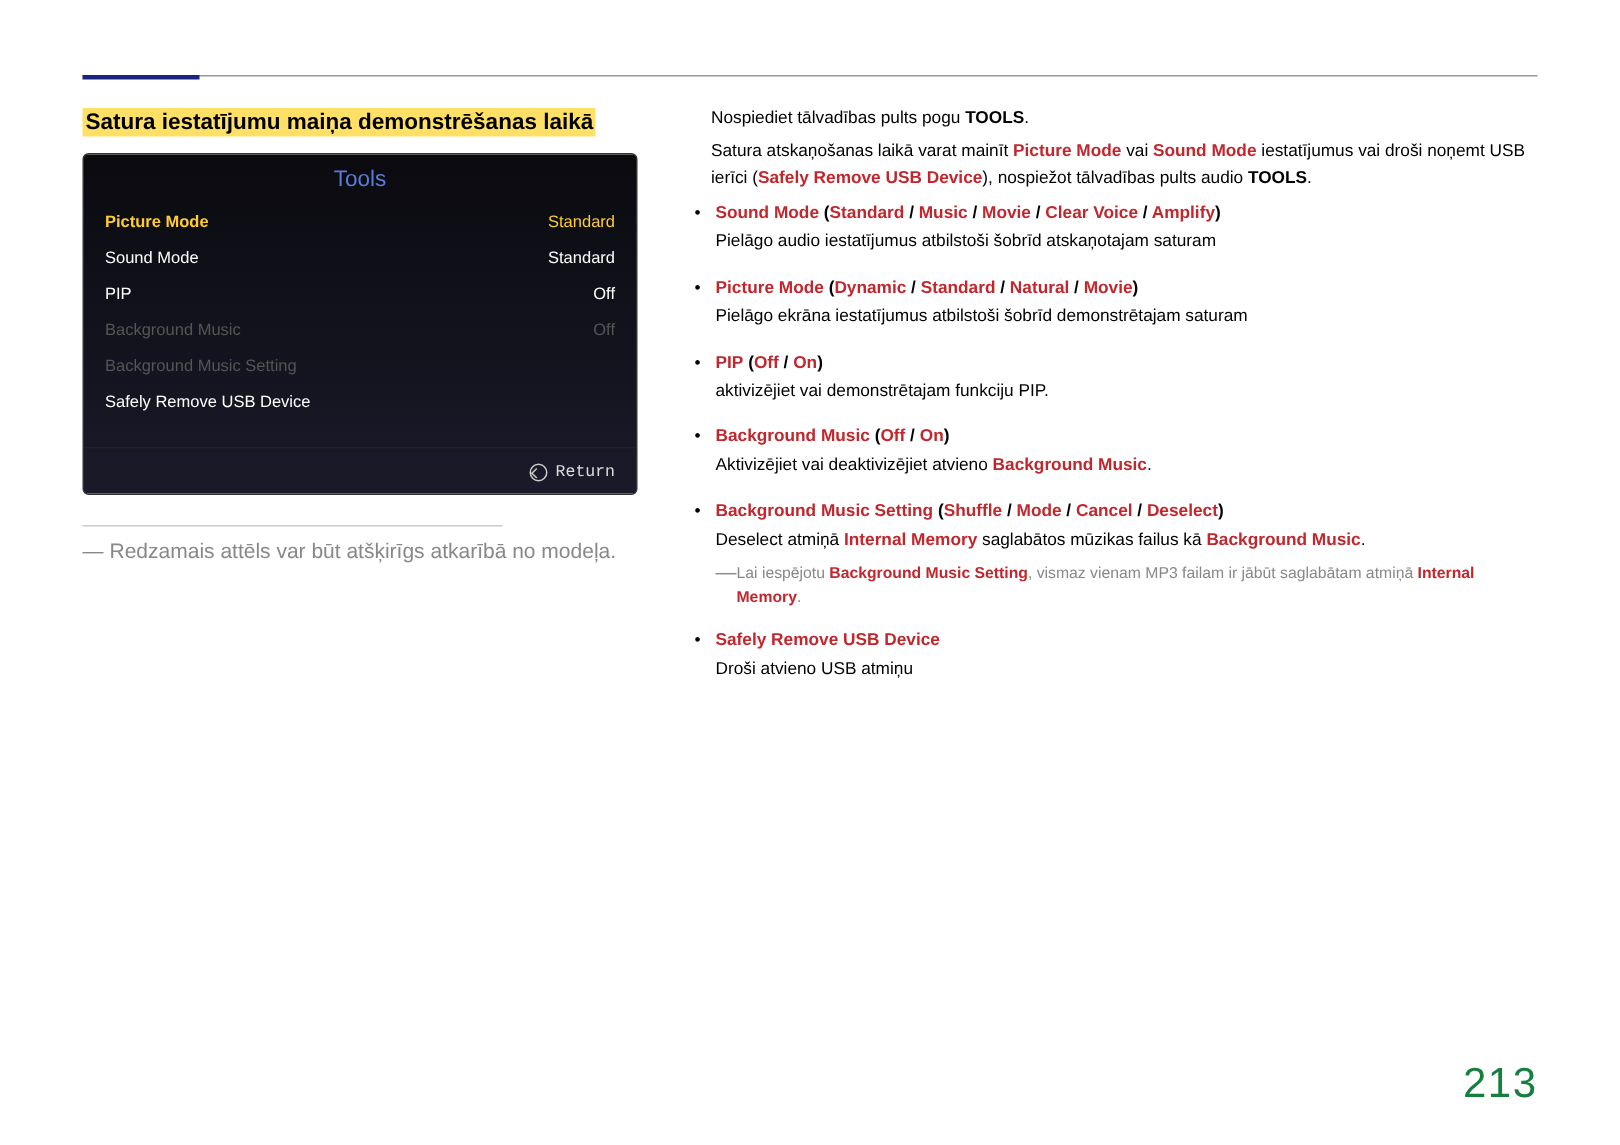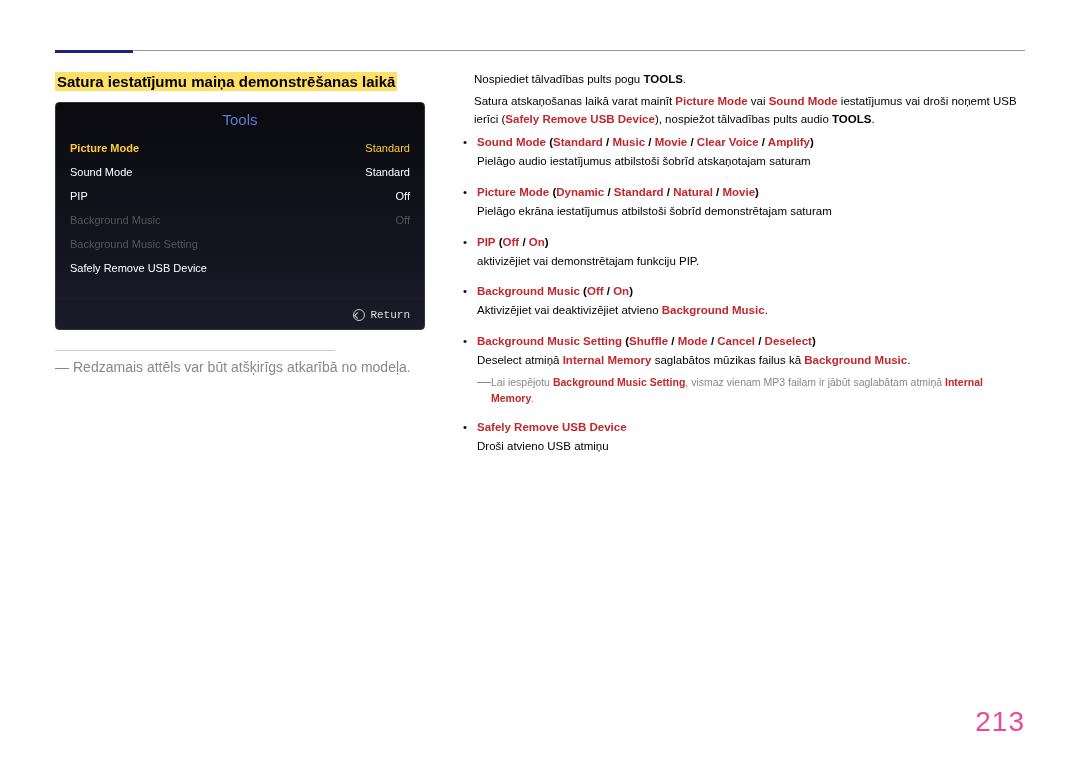--- a/index.html
+++ b/index.html
@@ -33,21 +33,21 @@
   .rightcol ul { list-style:none; margin-top:6px; }
   .rightcol li { position:relative; padding-left:14px; margin-bottom:13px; font-size:11.5px; line-height:1.55; }
   .rightcol li::before { content:"•"; position:absolute; left:0; top:0; color:#000; }
   .red { color:#c1272d; font-weight:bold; }
   .blk { color:#000; font-weight:bold; }
   .subtxt { display:block; margin-top:1px; color:#000; font-weight:normal; }
   .subnote { margin-left:0; margin-top:4px; color:#888; font-size:10.5px; padding-left:14px; position:relative; }
   .subnote .dash { position:absolute; left:0; top:0; font-size:14px; line-height:1; }
   .subnote .red2 { color:#c1272d; font-weight:bold; }
 
-  .pagenum { position:absolute; bottom:25px; right:55px; font-size:28px; color:#ec4899; font-weight:300; letter-spacing:1px; }
+  .pagenum { position:absolute; bottom:25px; right:55px; font-size:28px; color:#15803d; font-weight:300; letter-spacing:1px; }
 </style>
 </head>
 <body>
 
 <div class="page">
   <div class="topline"></div>
 
   <div class="content">
     <div class="leftcol">
       <h2>Satura iestatījumu maiņa demonstrēšanas laikā</h2>

